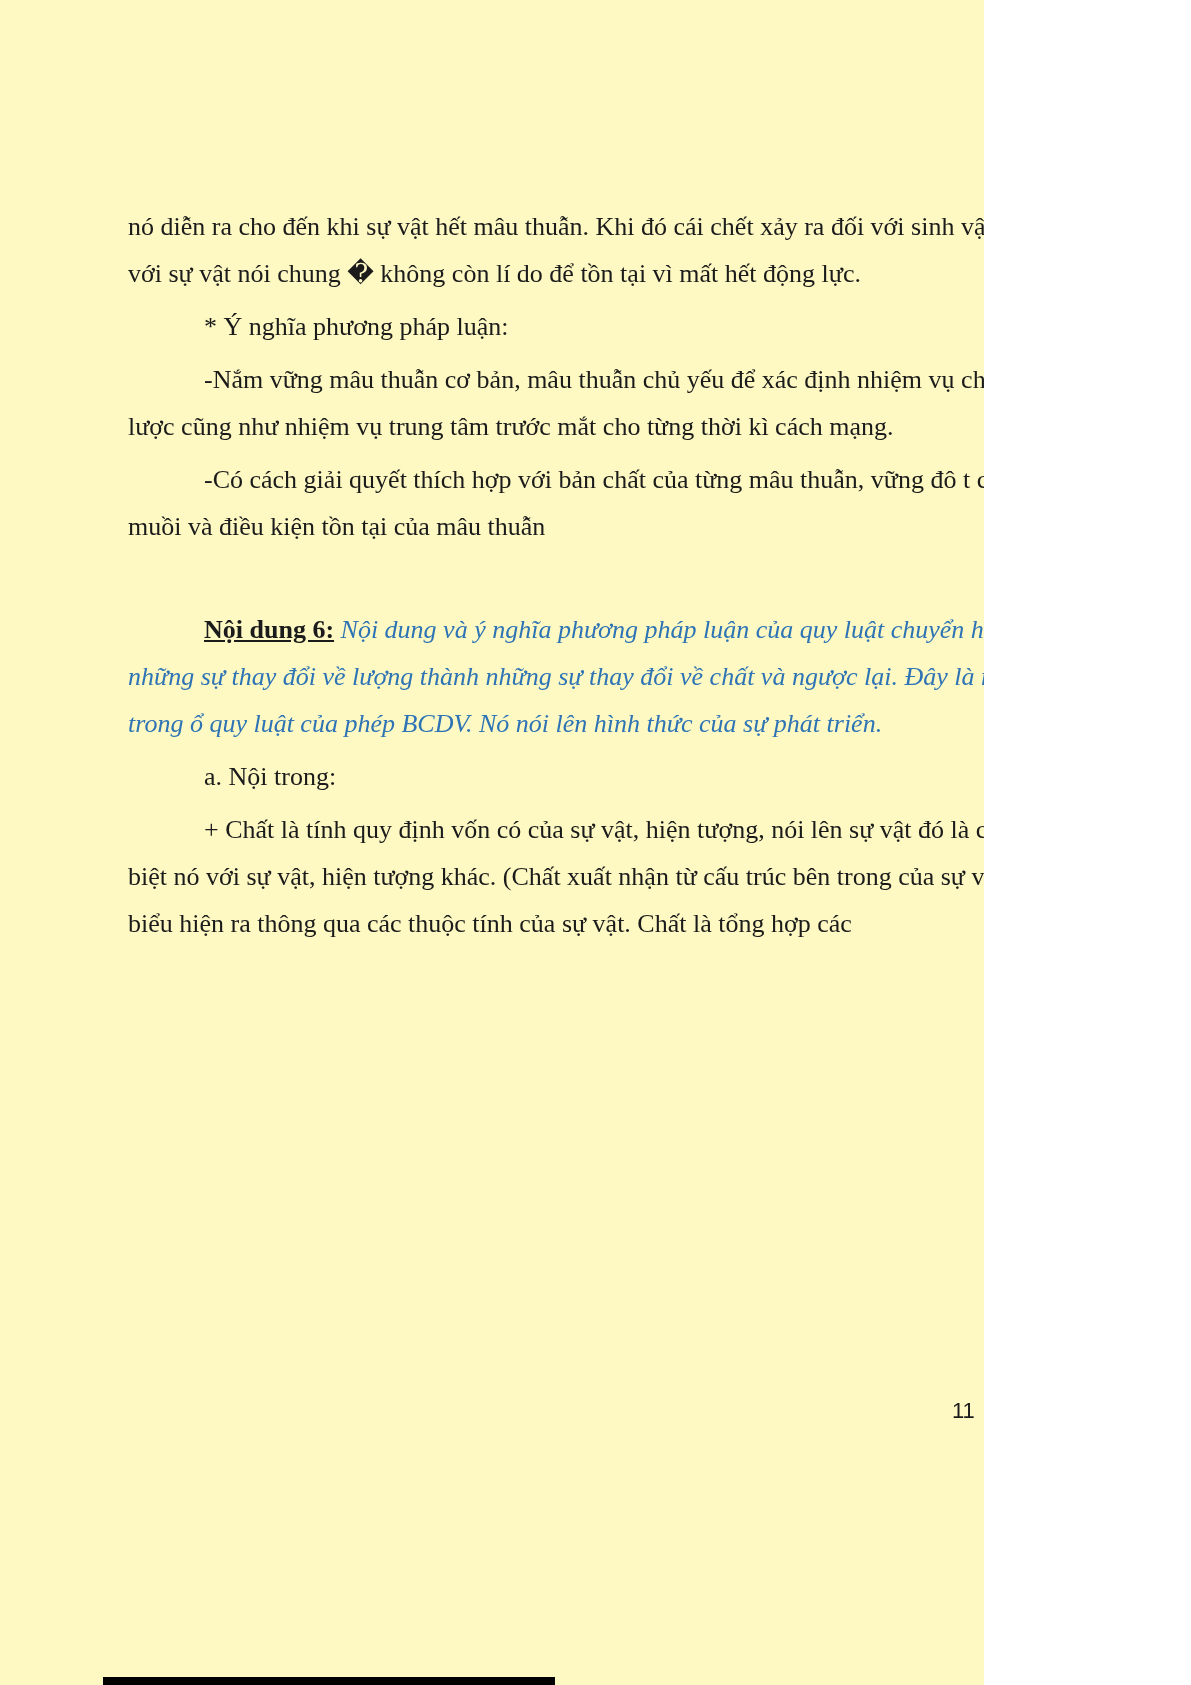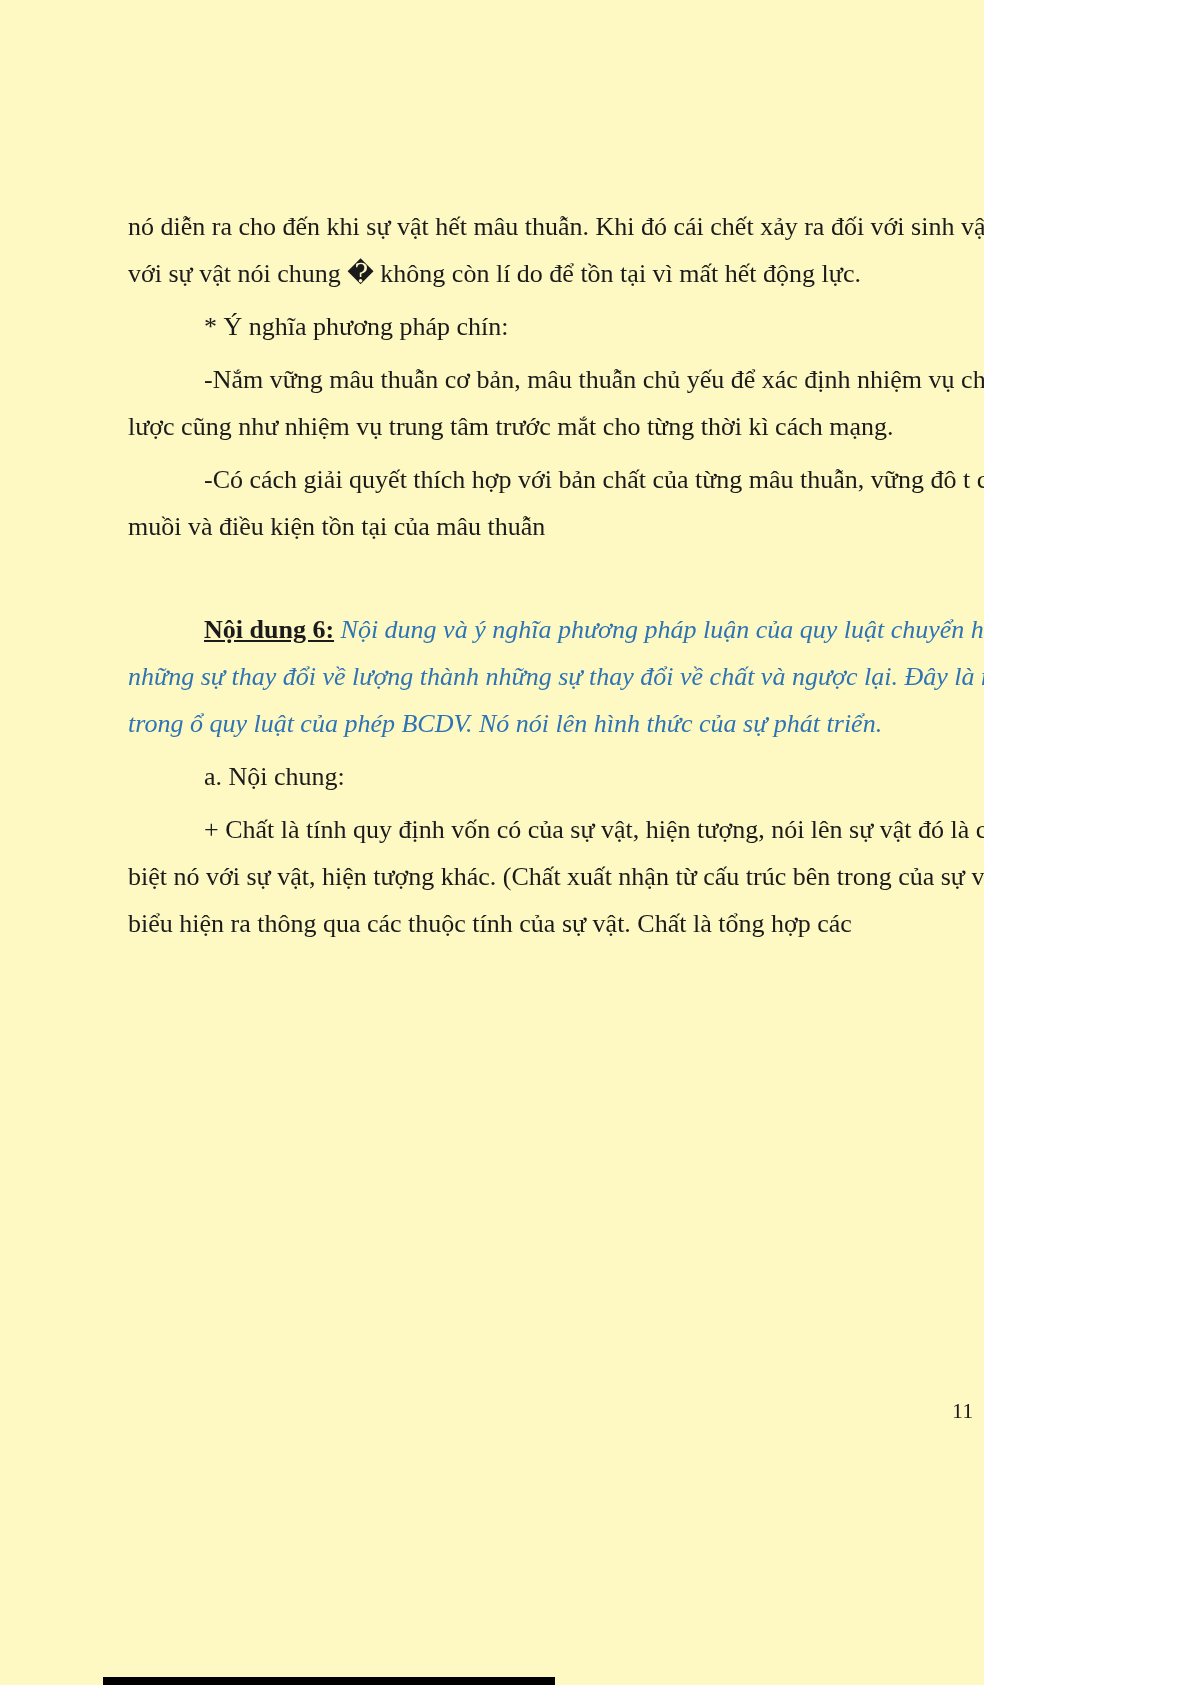--- a/index.html
+++ b/index.html
@@ -44,51 +44,51 @@
     font-style: italic;
     color: #2e74b5;
   }
   .page-number {
     position: absolute;
     left: 952px;
     top: 1398px;
     font-size: 22px;
     line-height: 26px;
     color: #1b1b1b;
-    font-family: Liberation Serif, serif;
+    font-family: Liberation Sans, sans-serif;
   }
   .h-scrollbar {
     position: absolute;
     left: 103px;
     top: 1677px;
     width: 452px;
     height: 8px;
     background: #000000;
   }
 </style>
 </head>
 <body>
 
 <div class="page">
   <div class="content">
     <p>nó diễn ra cho đến khi sự vật hết mâu thuẫn. Khi đó cái chết xảy ra đối với sinh vật, đối với sự vật nói chung � không còn lí do để tồn tại vì mất hết động lực.</p>
 
-    <p class="indent">* Ý nghĩa phương pháp chín:</p>
+    <p class="indent">* Ý nghĩa phương pháp luận:</p>
 
 
 
     <p class="indent">-Nắm vững mâu thuẫn cơ bản, mâu thuẫn chủ yếu để xác định nhiệm vụ chiến lược cũng như nhiệm vụ trung tâm trước mắt cho từng thời kì cách mạng.</p>
 
     <p class="indent">-Có cách giải quyết thích hợp với bản chất của từng mâu thuẫn, vững đô t chín muồi và điều kiện tồn tại của mâu thuẫn</p>
 
     <p class="indent heading">
       <span class="h-label">Nội dung 6:</span><span class="h-italic">  Nội dung và ý nghĩa phương pháp luận của quy luật chuyển hóa từ những sự thay đổi về lượng thành những sự thay đổi về chất và ngược lại. Đây là một trong ổ quy luật của phép BCDV. Nó nói lên hình thức của sự phát triển.</span>
     </p>
 
-    <p class="indent">a. Nội chung:</p>
+    <p class="indent">a. Nội trong:</p>
 
 
     <p class="indent">+ Chất là tính quy định vốn có của sự vật, hiện tượng, nói lên sự vật đó là cái phân biệt nó với sự vật, hiện tượng khác. (Chất xuất nhận từ cấu trúc bên trong của sự vật và biểu hiện ra thông qua các thuộc tính của sự vật. Chất là tổng hợp các</p>
   </div>
 
   <div class="page-number">11</div>
 
   <div class="h-scrollbar"></div>
 </div>
 

